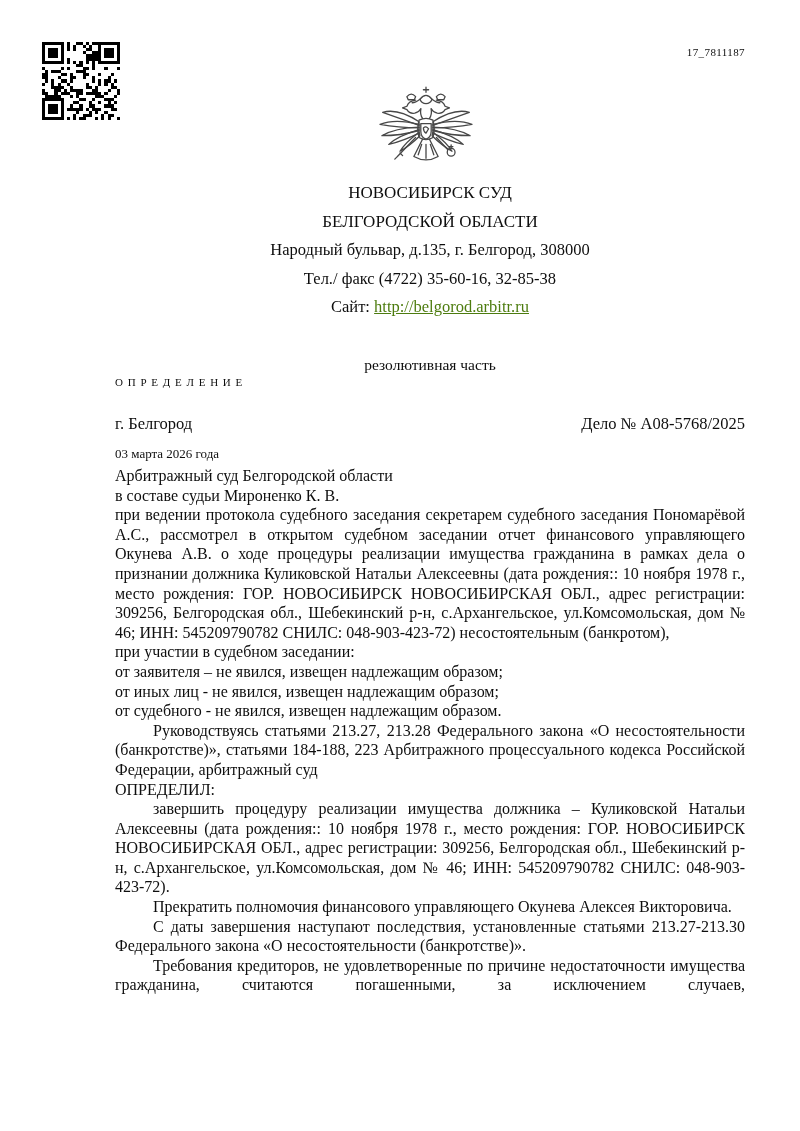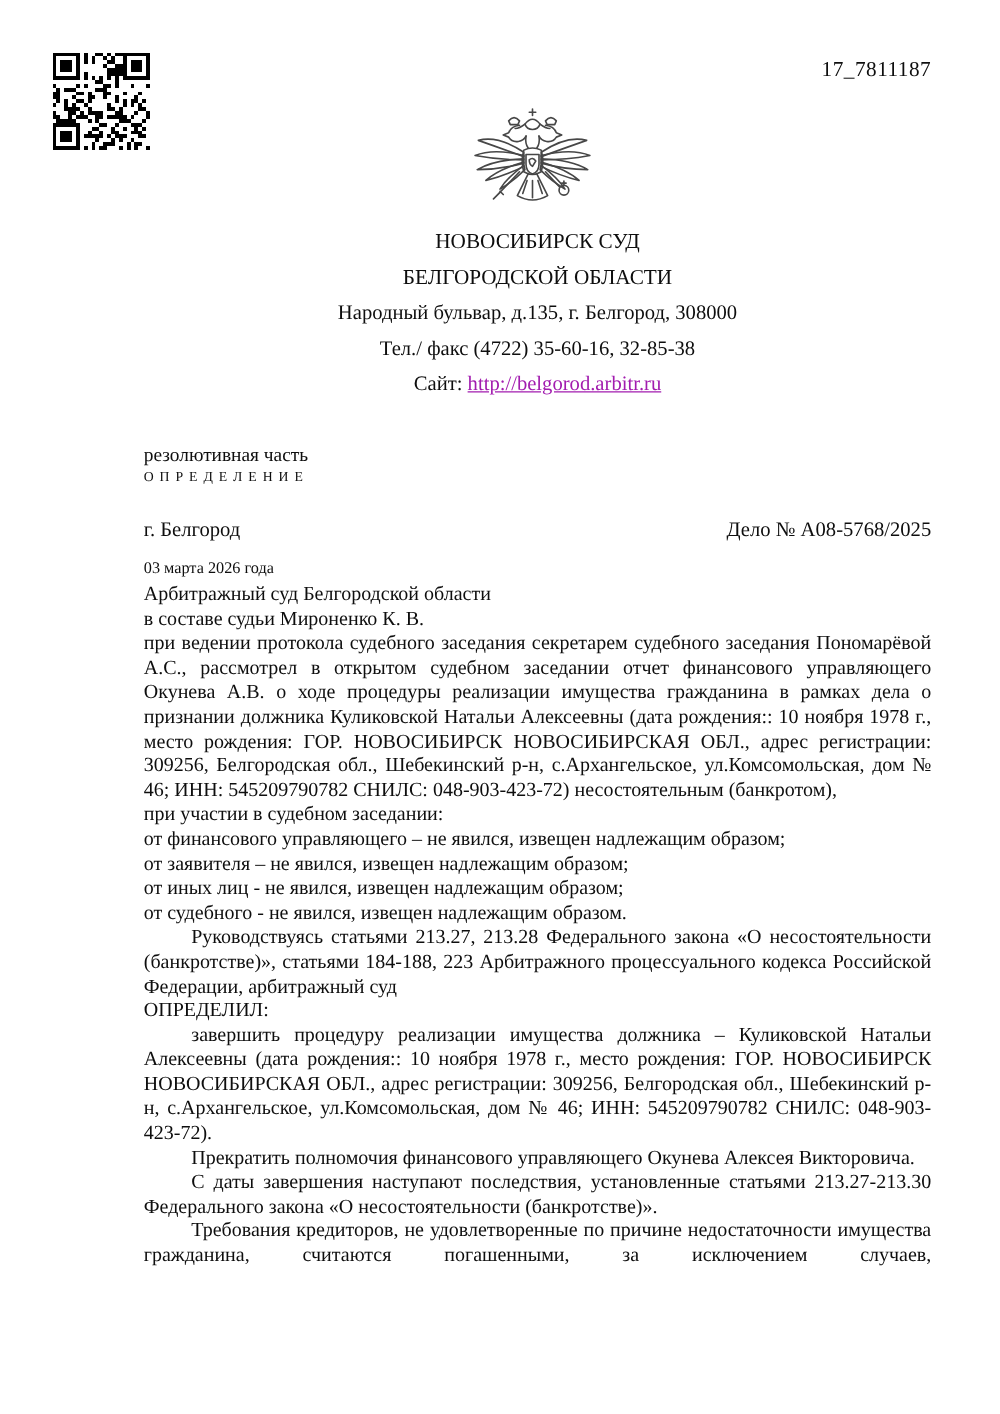--- a/index.html
+++ b/index.html
@@ -6,30 +6,30 @@
   .page{
     position:relative;
     width:800px;height:1131px;
     background:#ffffff;
     font-family:"Liberation Serif","DejaVu Serif",serif;
     color:#0e0e0e;
     overflow:hidden;
   }
   .qr{position:absolute;left:42px;top:42px;width:78px;height:78px;}
   .qr svg{display:block;width:78px;height:78px;shape-rendering:crispEdges;}
-  .docnum{position:absolute;top:46px;right:55px;font-size:17px;letter-spacing:.4px;}
+  .docnum{position:absolute;top:46px;right:55px;font-size:11px;letter-spacing:.4px;}
   .emblem{position:absolute;left:374px;top:83px;width:104px;height:95px;}
   .emblem svg{display:block;width:104px;height:95px;}
   .court-header{
     position:absolute;left:115px;width:630px;top:179px;
     text-align:center;font-size:16.5px;line-height:28.6px;
   }
   .court-line.caps{font-size:17px;}
-  .site-link{color:#a21caf;text-decoration:underline;cursor:pointer;}
-  .res-part{position:absolute;left:115px;width:630px;top:356px;text-align:left;font-size:15.5px;}
+  .site-link{color:#4d7c0f;text-decoration:underline;cursor:pointer;}
+  .res-part{position:absolute;left:115px;width:630px;top:356px;text-align:center;font-size:15.5px;}
   .doc-type{position:absolute;left:115px;width:630px;top:376px;font-size:11px;letter-spacing:1px;}
   .meta-row{position:absolute;left:115px;width:630px;top:414px;display:flex;justify-content:space-between;font-size:16.5px;gap:45px;}
   .date-line{position:absolute;left:115px;width:630px;top:446px;font-size:13px;}
   .body-text{position:absolute;left:115px;width:630px;top:466px;font-size:16px;line-height:19.6px;font-family:Liberation Serif, serif;}
   .body-text p{margin:0;}
   .jst{text-align:justify;}
   .ind{text-indent:38px;}
   .ctr{text-align:left;}
   .last-jst{text-align-last:justify;}
 </style>
@@ -374,21 +374,20 @@
     <span>Дело № А08-5768/2025</span>
   </div>
 
   <div class="date-line">03 марта 2026 года</div>
 
   <div class="body-text">
     <p class="plain">Арбитражный суд Белгородской области</p>
     <p class="plain">в составе судьи Мироненко К. В.</p>
     <p class="jst">при ведении протокола судебного заседания секретарем судебного заседания Пономарёвой А.С., рассмотрел в открытом судебном заседании отчет финансового управляющего Окунева А.В. о ходе процедуры реализации имущества гражданина в рамках дела о признании должника Куликовской Натальи Алексеевны (дата рождения:: 10 ноября 1978 г., место рождения: ГОР. НОВОСИБИРСК НОВОСИБИРСКАЯ ОБЛ., адрес регистрации: 309256, Белгородская обл., Шебекинский р-н, с.Архангельское, ул.Комсомольская, дом № 46; ИНН: 545209790782 СНИЛС: 048-903-423-72) несостоятельным (банкротом),</p>
     <p class="plain">при участии в судебном заседании:</p>
-    <p class="plain">от финансового управляющего – не явился, извещен надлежащим образом;</p>
     <p class="plain">от заявителя – не явился, извещен надлежащим образом;</p>
     <p class="plain">от иных лиц - не явился, извещен надлежащим образом;</p>
     <p class="plain">от судебного - не явился, извещен надлежащим образом.</p>
     <p class="jst ind">Руководствуясь статьями 213.27, 213.28 Федерального закона «О несостоятельности (банкротстве)», статьями 184-188, 223 Арбитражного процессуального кодекса Российской Федерации, арбитражный суд</p>
     <p class="ctr">ОПРЕДЕЛИЛ:</p>
     <p class="jst ind">завершить процедуру реализации имущества должника – Куликовской Натальи Алексеевны (дата рождения:: 10 ноября 1978 г., место рождения: ГОР. НОВОСИБИРСК НОВОСИБИРСКАЯ ОБЛ., адрес регистрации: 309256, Белгородская обл., Шебекинский р-н, с.Архангельское, ул.Комсомольская, дом № 46; ИНН: 545209790782 СНИЛС: 048-903-423-72).</p>
     <p class="jst ind">Прекратить полномочия финансового управляющего Окунева Алексея Викторовича.</p>
     <p class="jst ind">С даты завершения наступают последствия, установленные статьями 213.27-213.30 Федерального закона «О несостоятельности (банкротстве)».</p>
     <p class="jst ind last-jst">Требования кредиторов, не удовлетворенные по причине недостаточности имущества гражданина, считаются погашенными, за исключением случаев,</p>
   </div>

